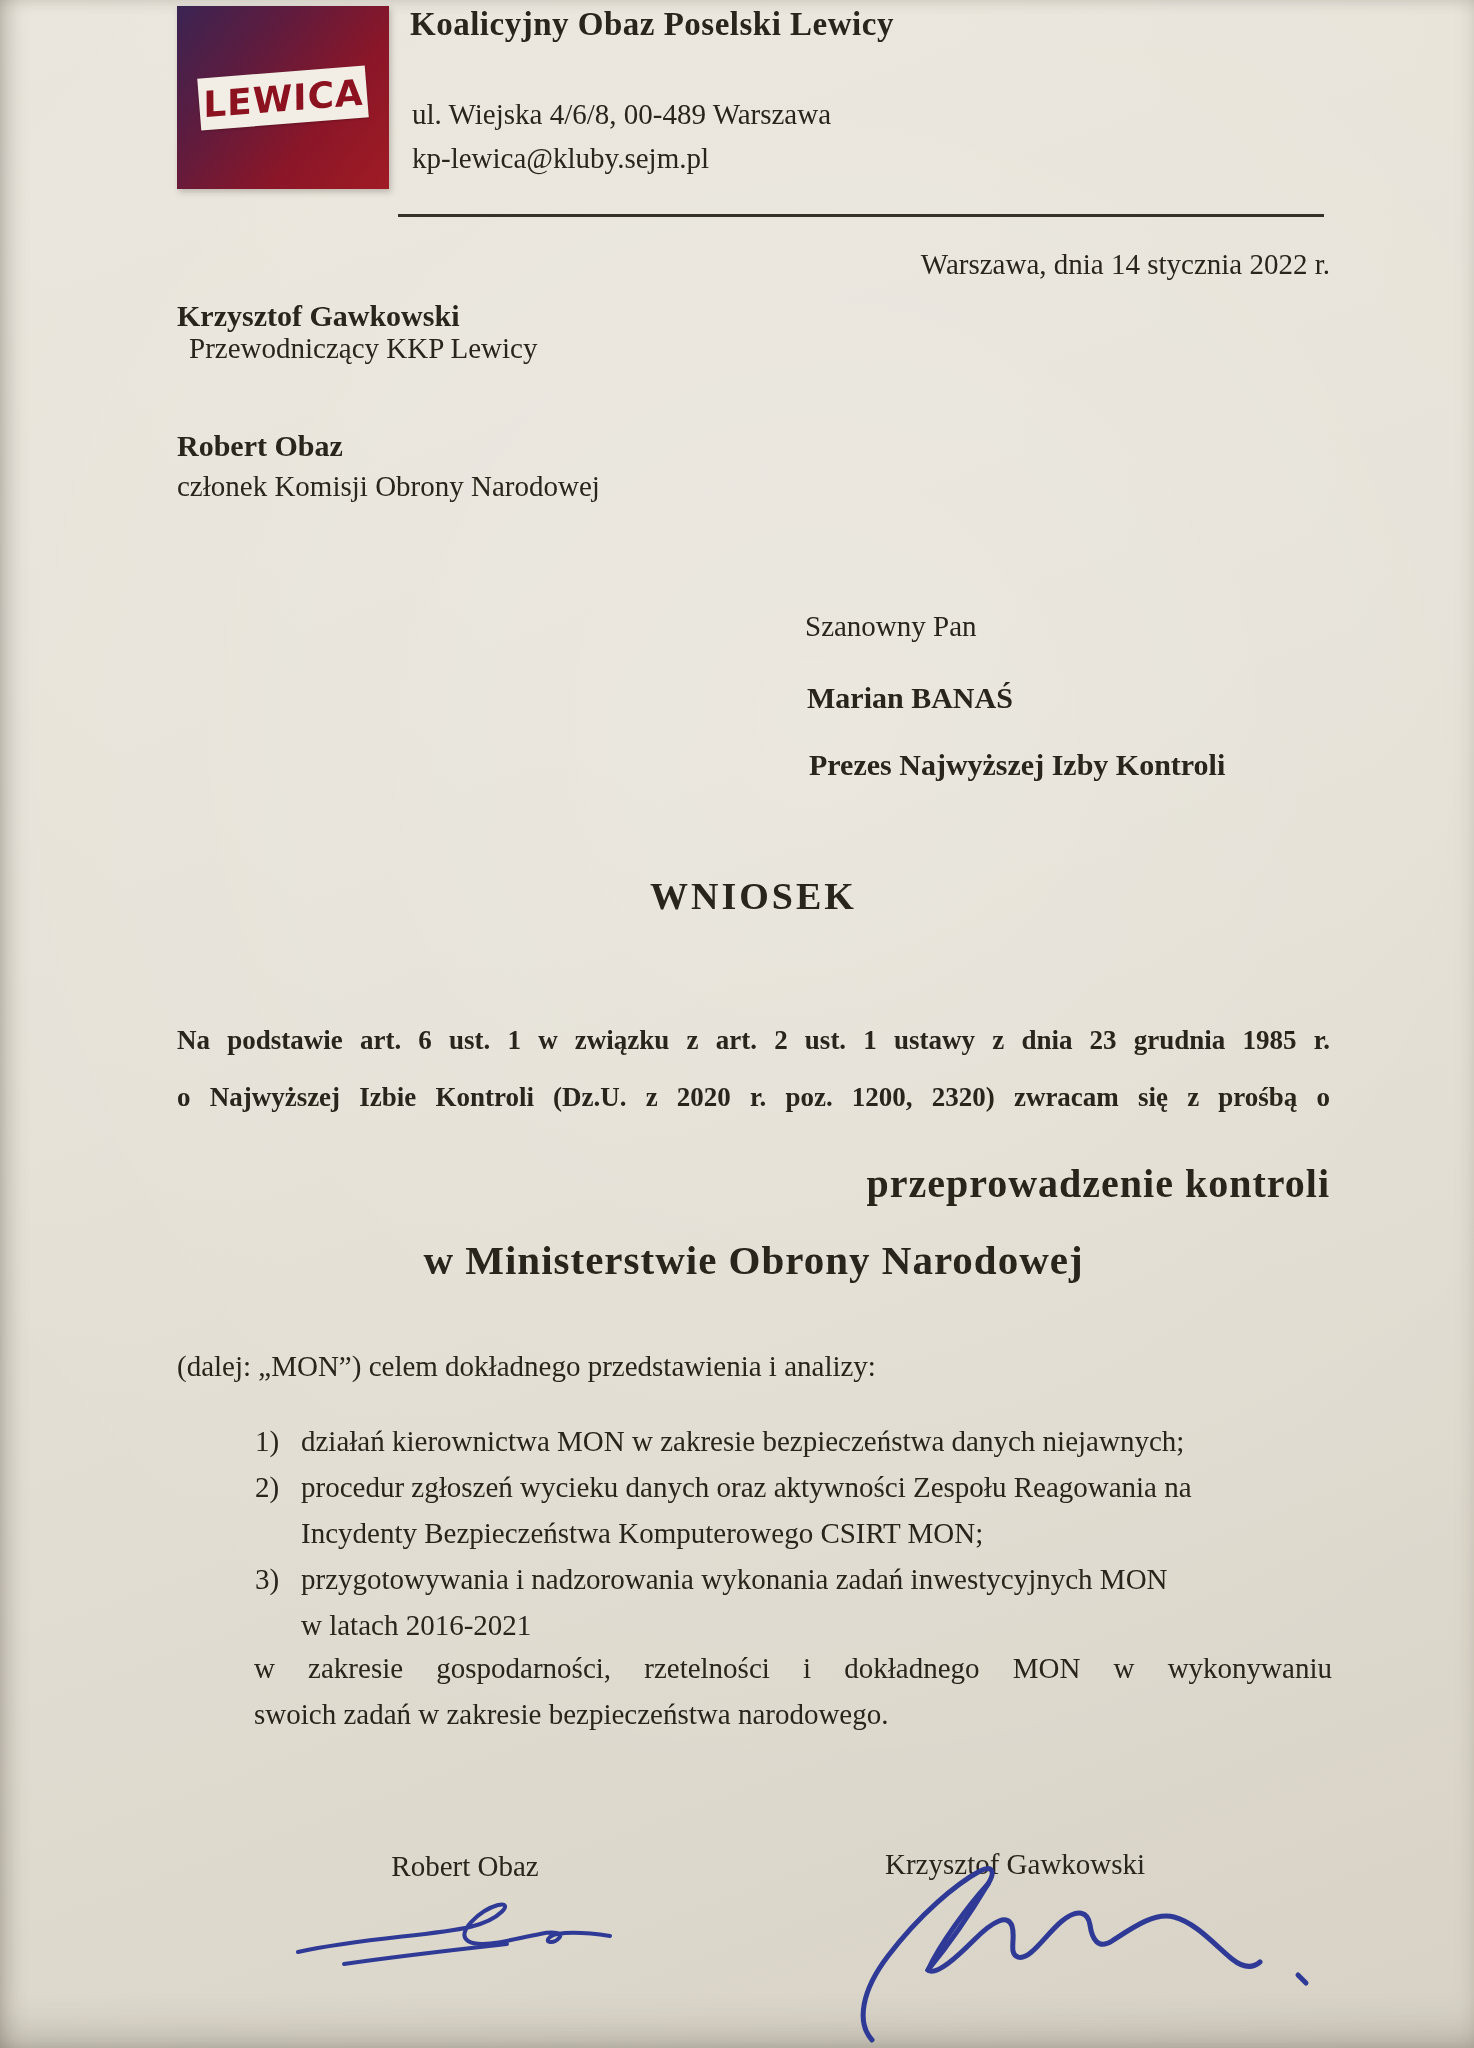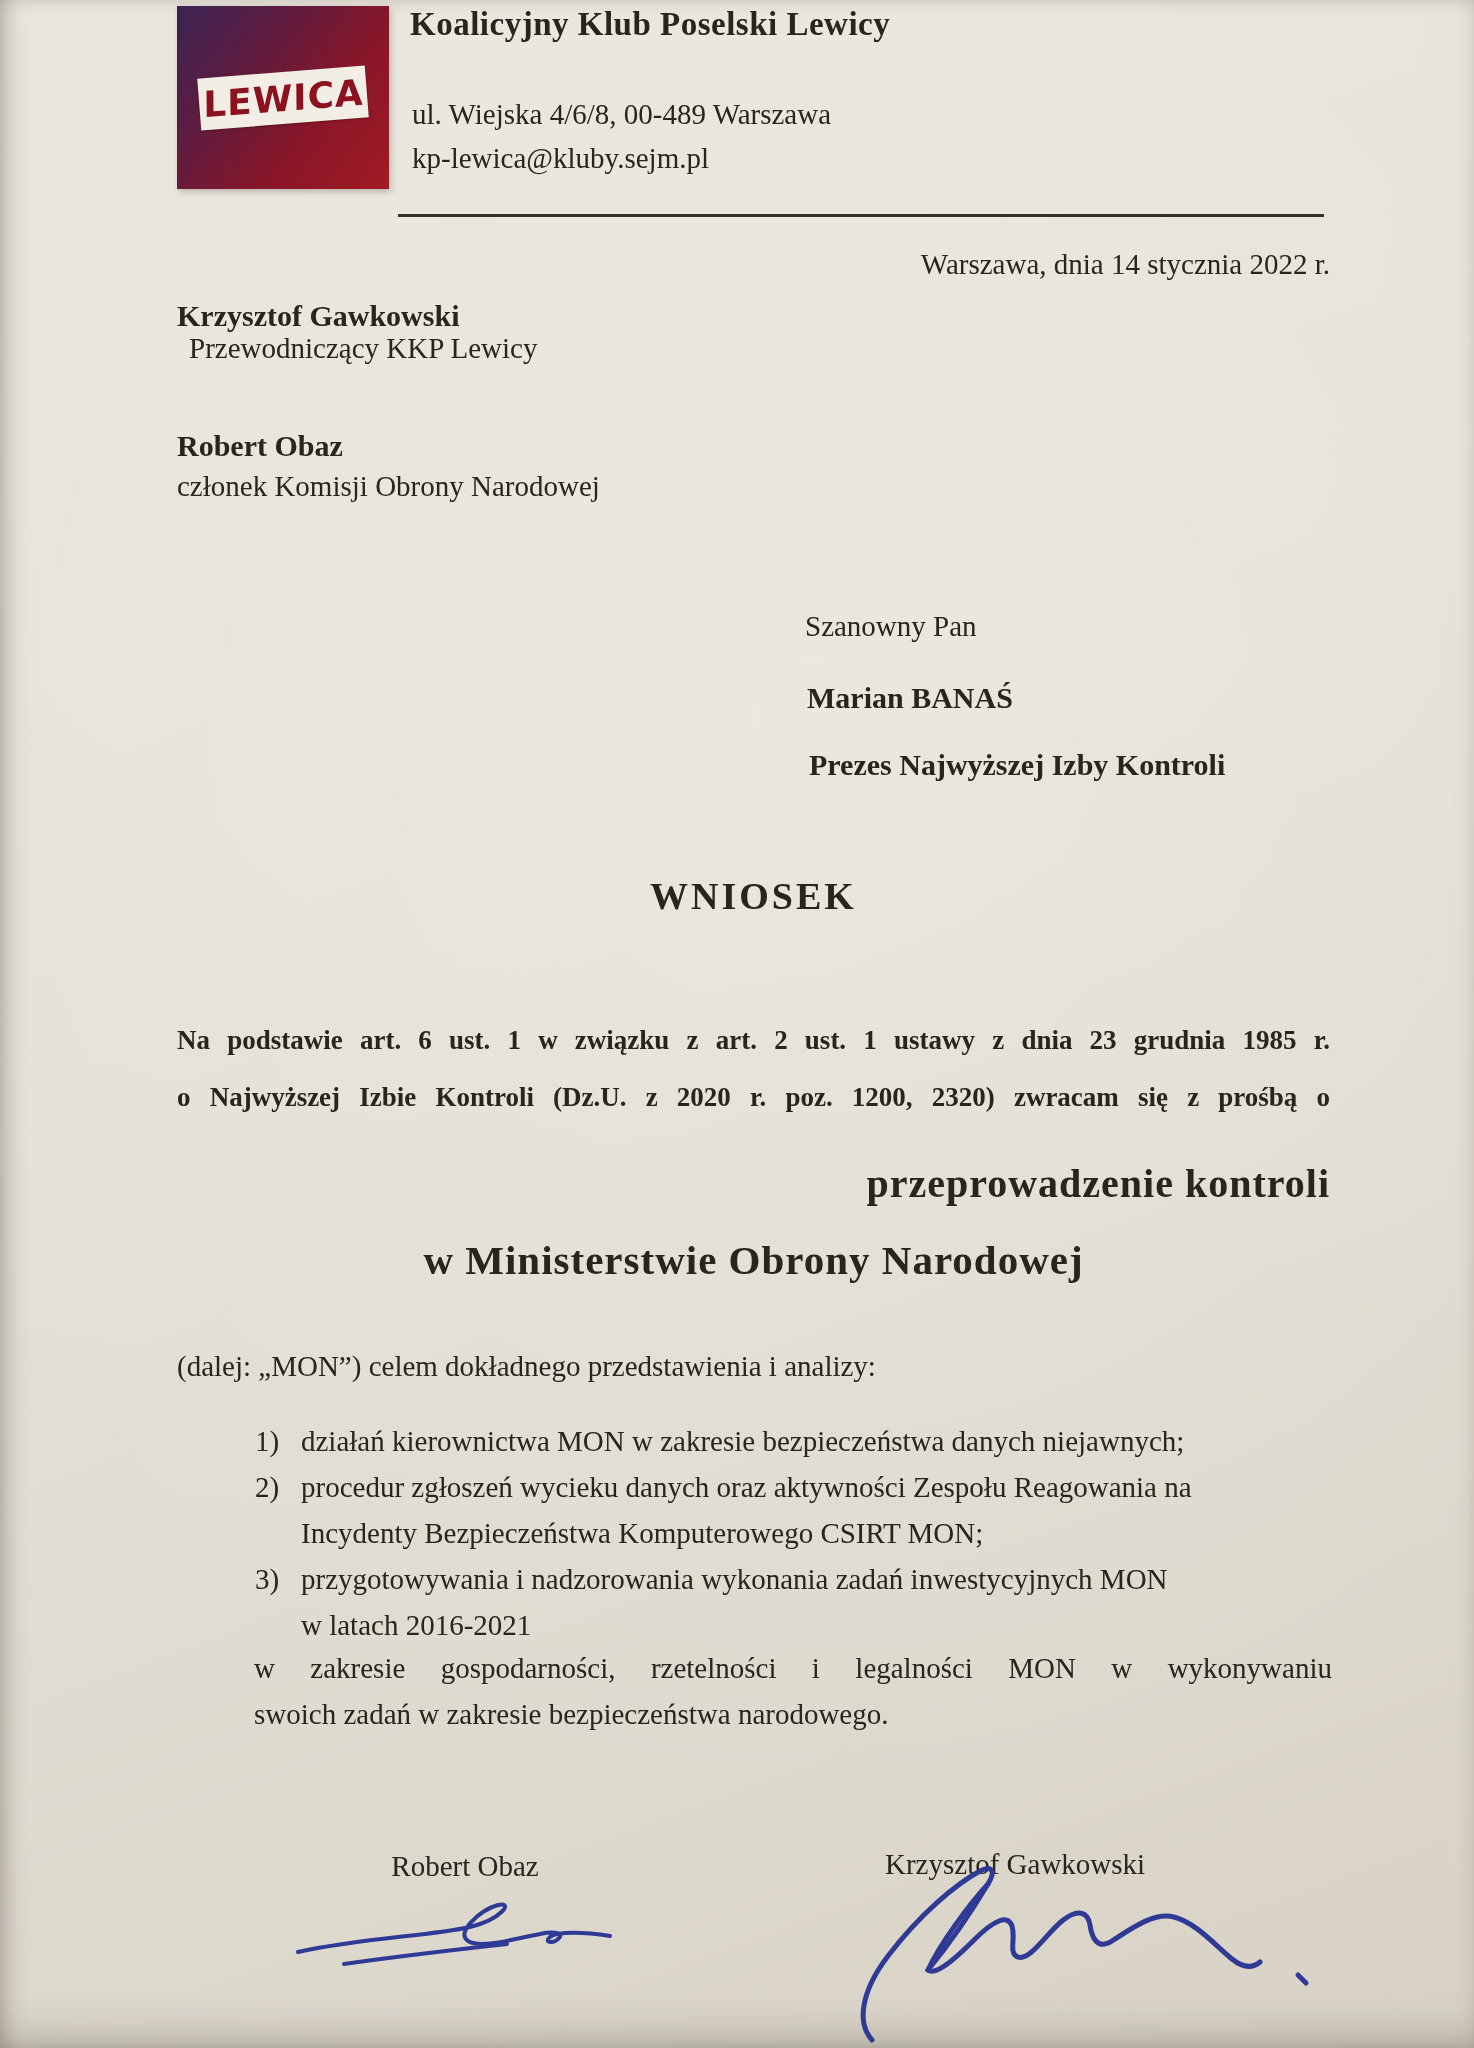--- a/index.html
+++ b/index.html
@@ -81,21 +81,21 @@
 </head>
 <body>
 
 <div class="page">
 
   <div class="abs logo">
     <div class="logo-band">
       <span>LEWICA</span>
     </div>
   </div>
-  <div class="abs org-name">Koalicyjny Klub Poselski Lewicy</div>
+  <div class="abs org-name">Koalicyjny Obaz Poselski Lewicy</div>
   <div class="abs org-address">ul. Wiejska 4/6/8, 00-489 Warszawa</div>
   <div class="abs org-email">kp-lewica@kluby.sejm.pl</div>
   <div class="abs header-rule"></div>
 
   <div class="abs date-line">Warszawa, dnia 14 stycznia 2022 r.</div>
 
   <div class="abs sender-name s1n">Krzysztof Gawkowski</div>
   <div class="abs sender-role s1r">Przewodniczący KKP Lewicy</div>
   <div class="abs sender-name s2n">Robert Obaz</div>
   <div class="abs sender-role s2r">członek Komisji Obrony Narodowej</div>
@@ -127,21 +127,21 @@
 Incydenty Bezpieczeństwa Komputerowego CSIRT MON;</span>
     </div>
     <div class="scope-item">
       <span class="num">3)</span>
       <span class="txt">przygotowywania i nadzorowania wykonania zadań inwestycyjnych MON
 w latach 2016-2021</span>
     </div>
   </div>
 
   <div class="abs closing">
-    <div class="jlast">w zakresie gospodarności, rzetelności i legalności MON w wykonywaniu</div>
+    <div class="jlast">w zakresie gospodarności, rzetelności i dokładnego MON w wykonywaniu</div>
     <div>swoich zadań w zakresie bezpieczeństwa narodowego.</div>
   </div>
 
   <div class="abs sig-name-left">Robert Obaz</div>
   <div class="abs sig-name-right">Krzysztof Gawkowski</div>
 
   <svg class="abs sig-svg sig-left" width="330" height="90" viewBox="0 0 330 90">
     <g fill="none" stroke="#2e3a96" stroke-width="4" stroke-linecap="round">
       <path d="M 6,58 C 70,44 138,42 178,33 C 210,25 222,7 206,11 C 188,16 163,39 176,47 C 189,55 221,45 248,40 C 262,37 272,39 267,44 C 262,50 251,49 258,43 C 265,37 293,38 318,42"></path>
       <path d="M 52,70 C 115,61 170,55 215,50"></path>

